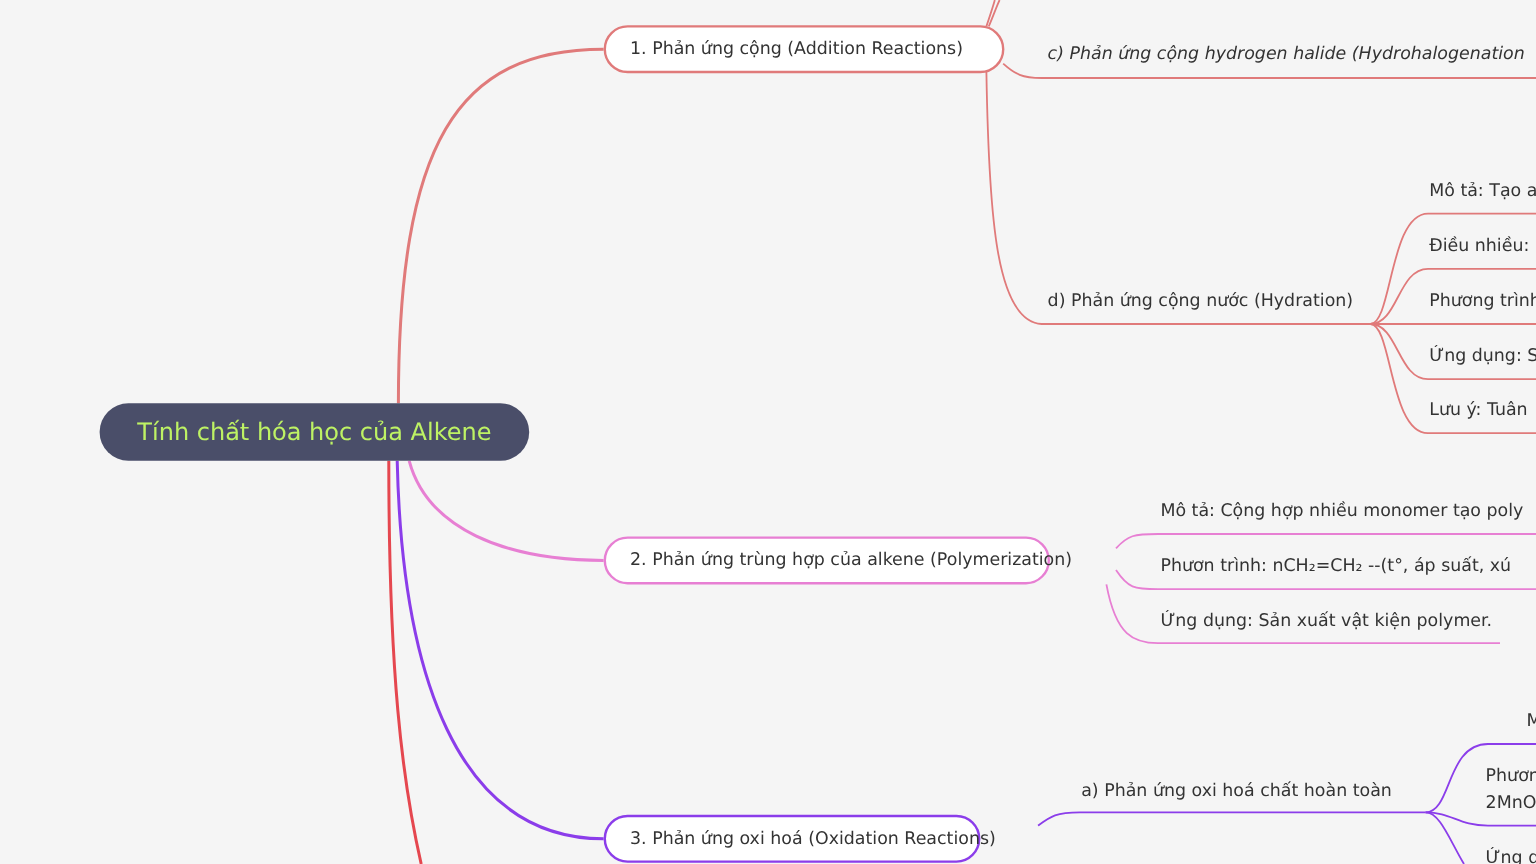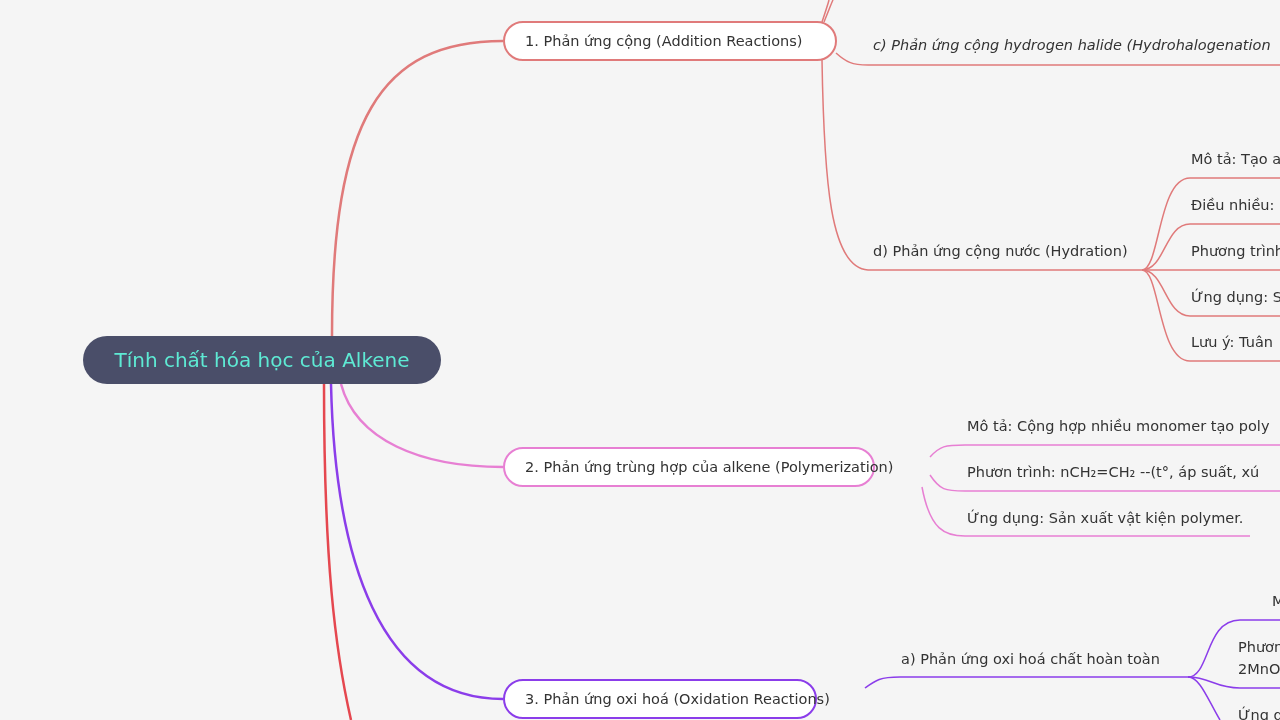--- a/index.html
+++ b/index.html
@@ -4,21 +4,21 @@
 <style>
   html, body { margin: 0; padding: 0; }
   body {
     width: 1280px; height: 720px; overflow: hidden; position: relative;
     background: #f5f5f5;
     font-family: "DejaVu Sans", sans-serif;
   }
   svg.lines { position: absolute; left: 0; top: 0; width: 1280px; height: 720px; }
   .root {
     position: absolute; left: 83px; top: 336px; width: 358px; height: 48px;
-    background: #4a4e69; border-radius: 24px; color: #5eead4;
+    background: #4a4e69; border-radius: 24px; color: #bef264;
     font-size: 20px; display: flex; align-items: center; justify-content: center;
     box-sizing: border-box; white-space: nowrap;
   }
   .branch {
     position: absolute; height: 40px; box-sizing: border-box;
     background: #ffffff; border: 2px solid; border-radius: 20px;
     font-size: 14.5px; color: #333; display: flex; align-items: center;
     padding-left: 20px; white-space: nowrap;
   }
   .label {

